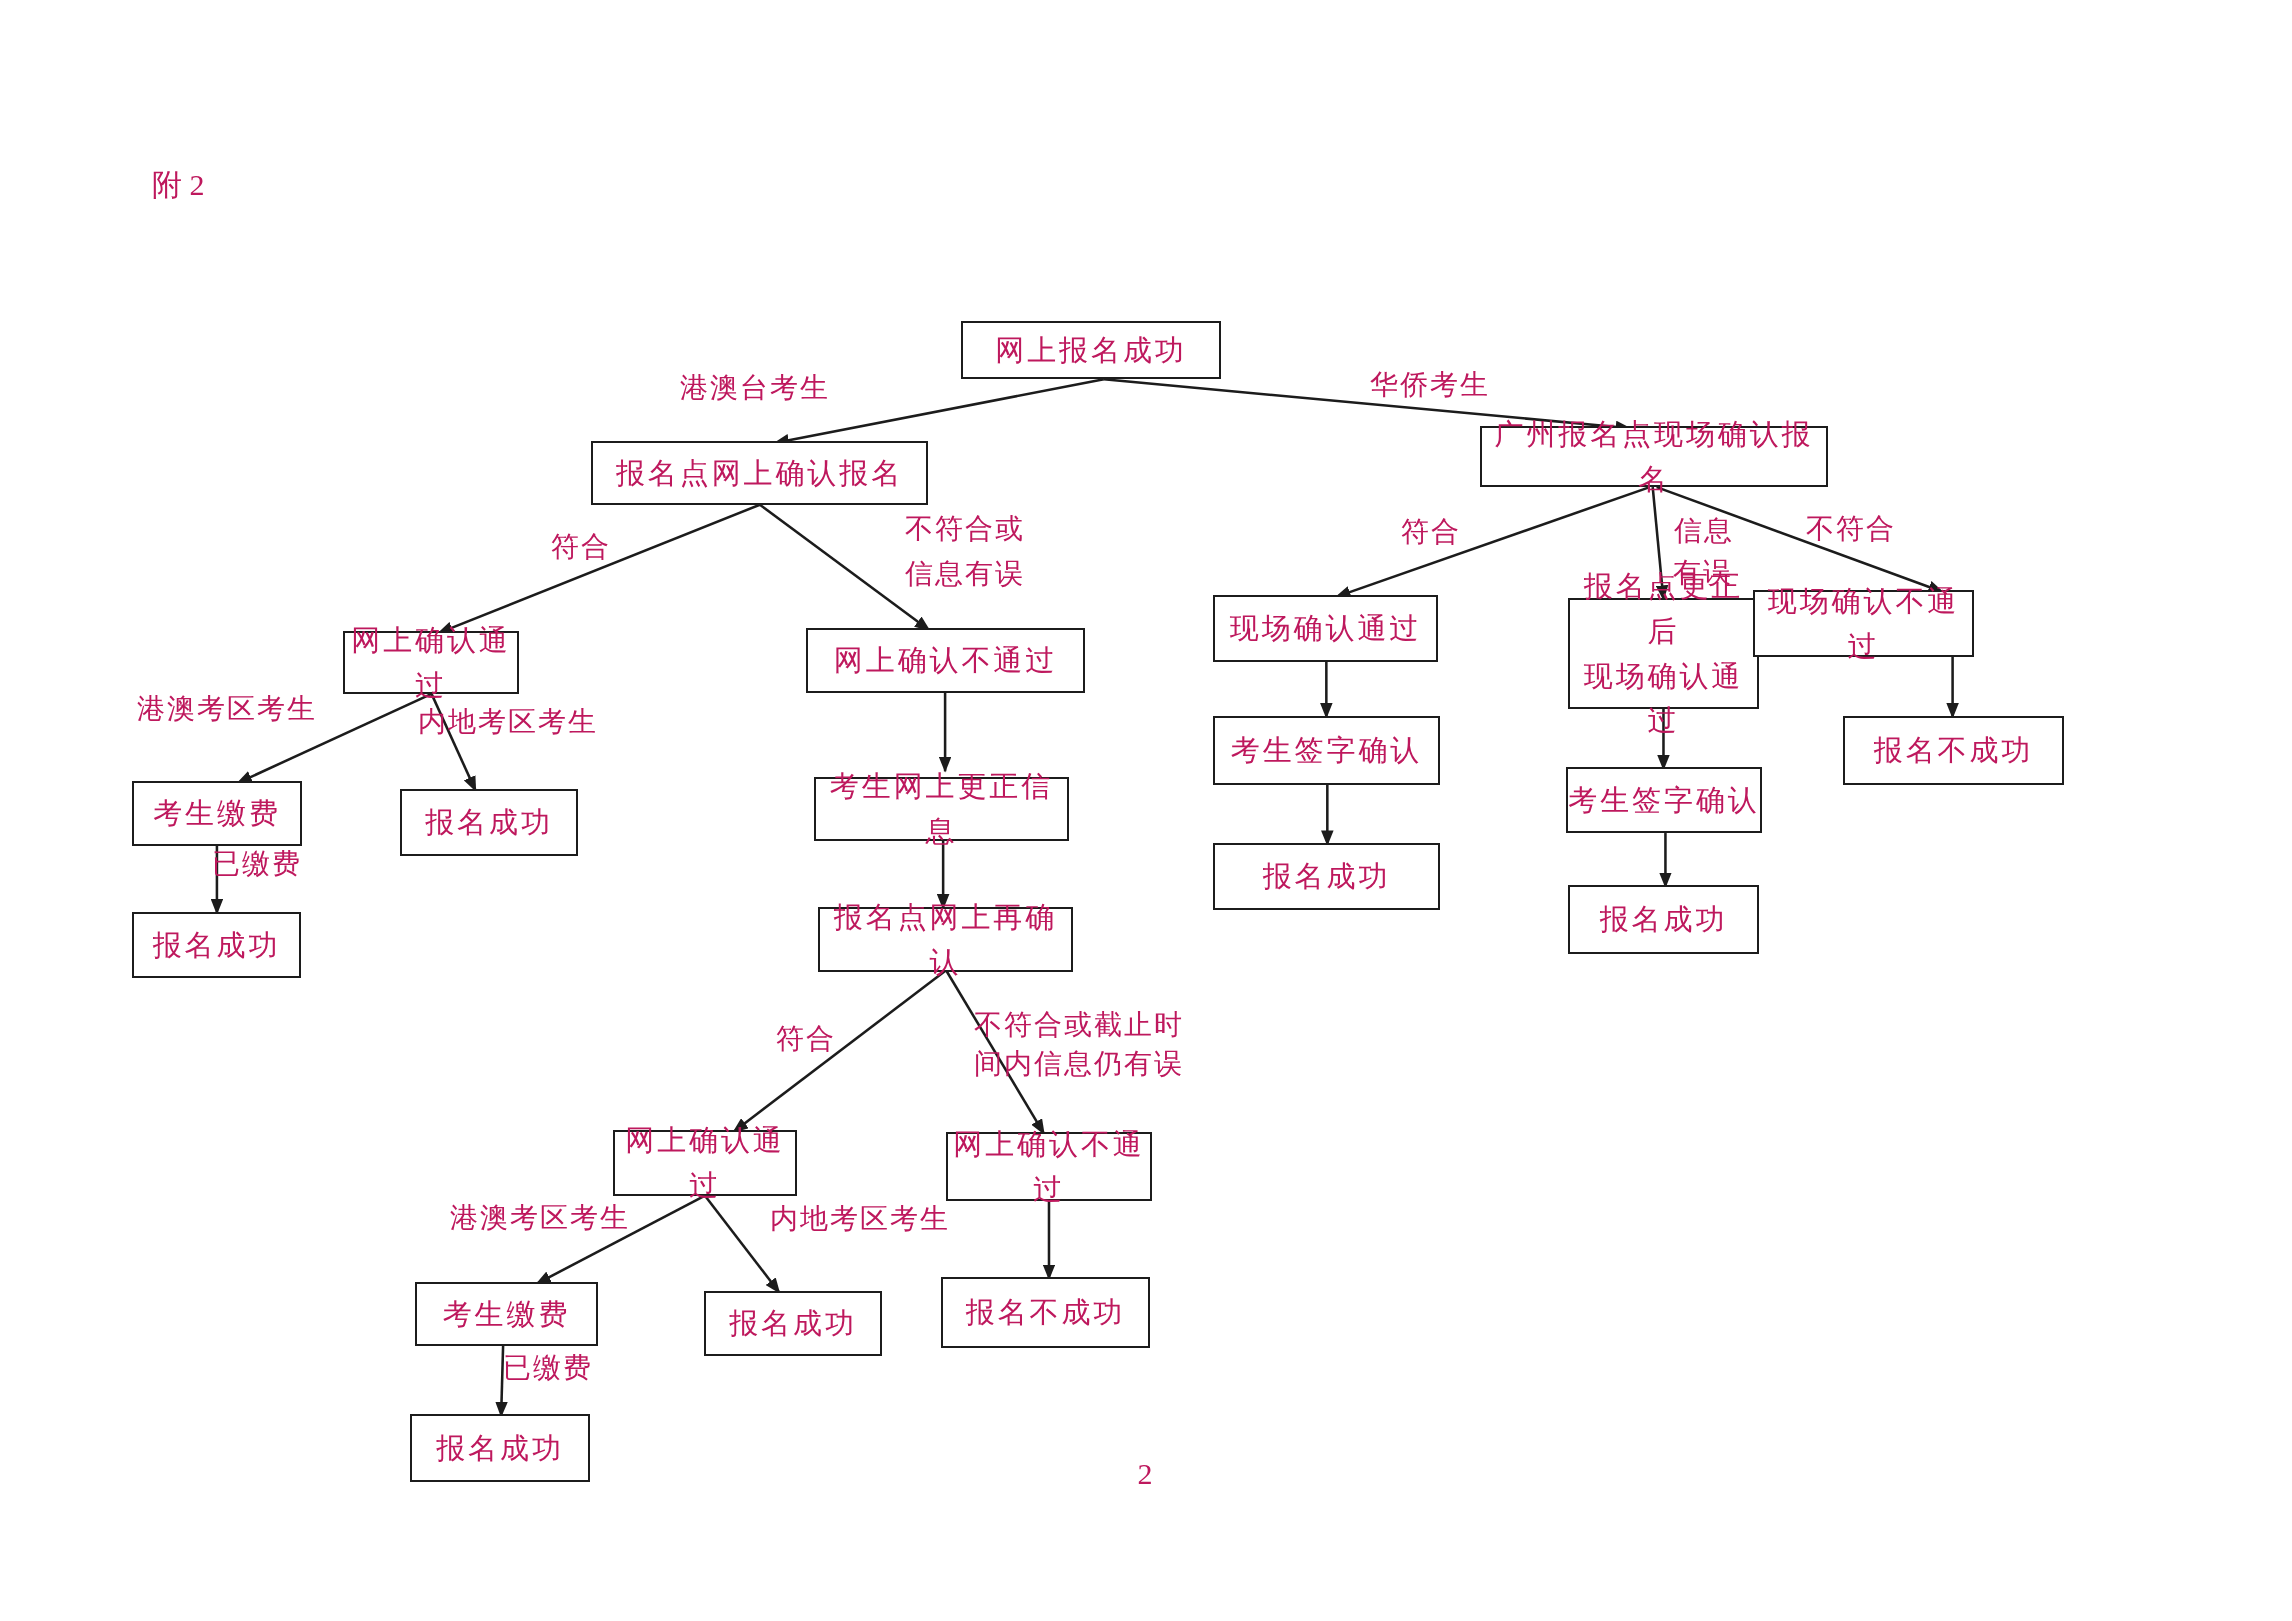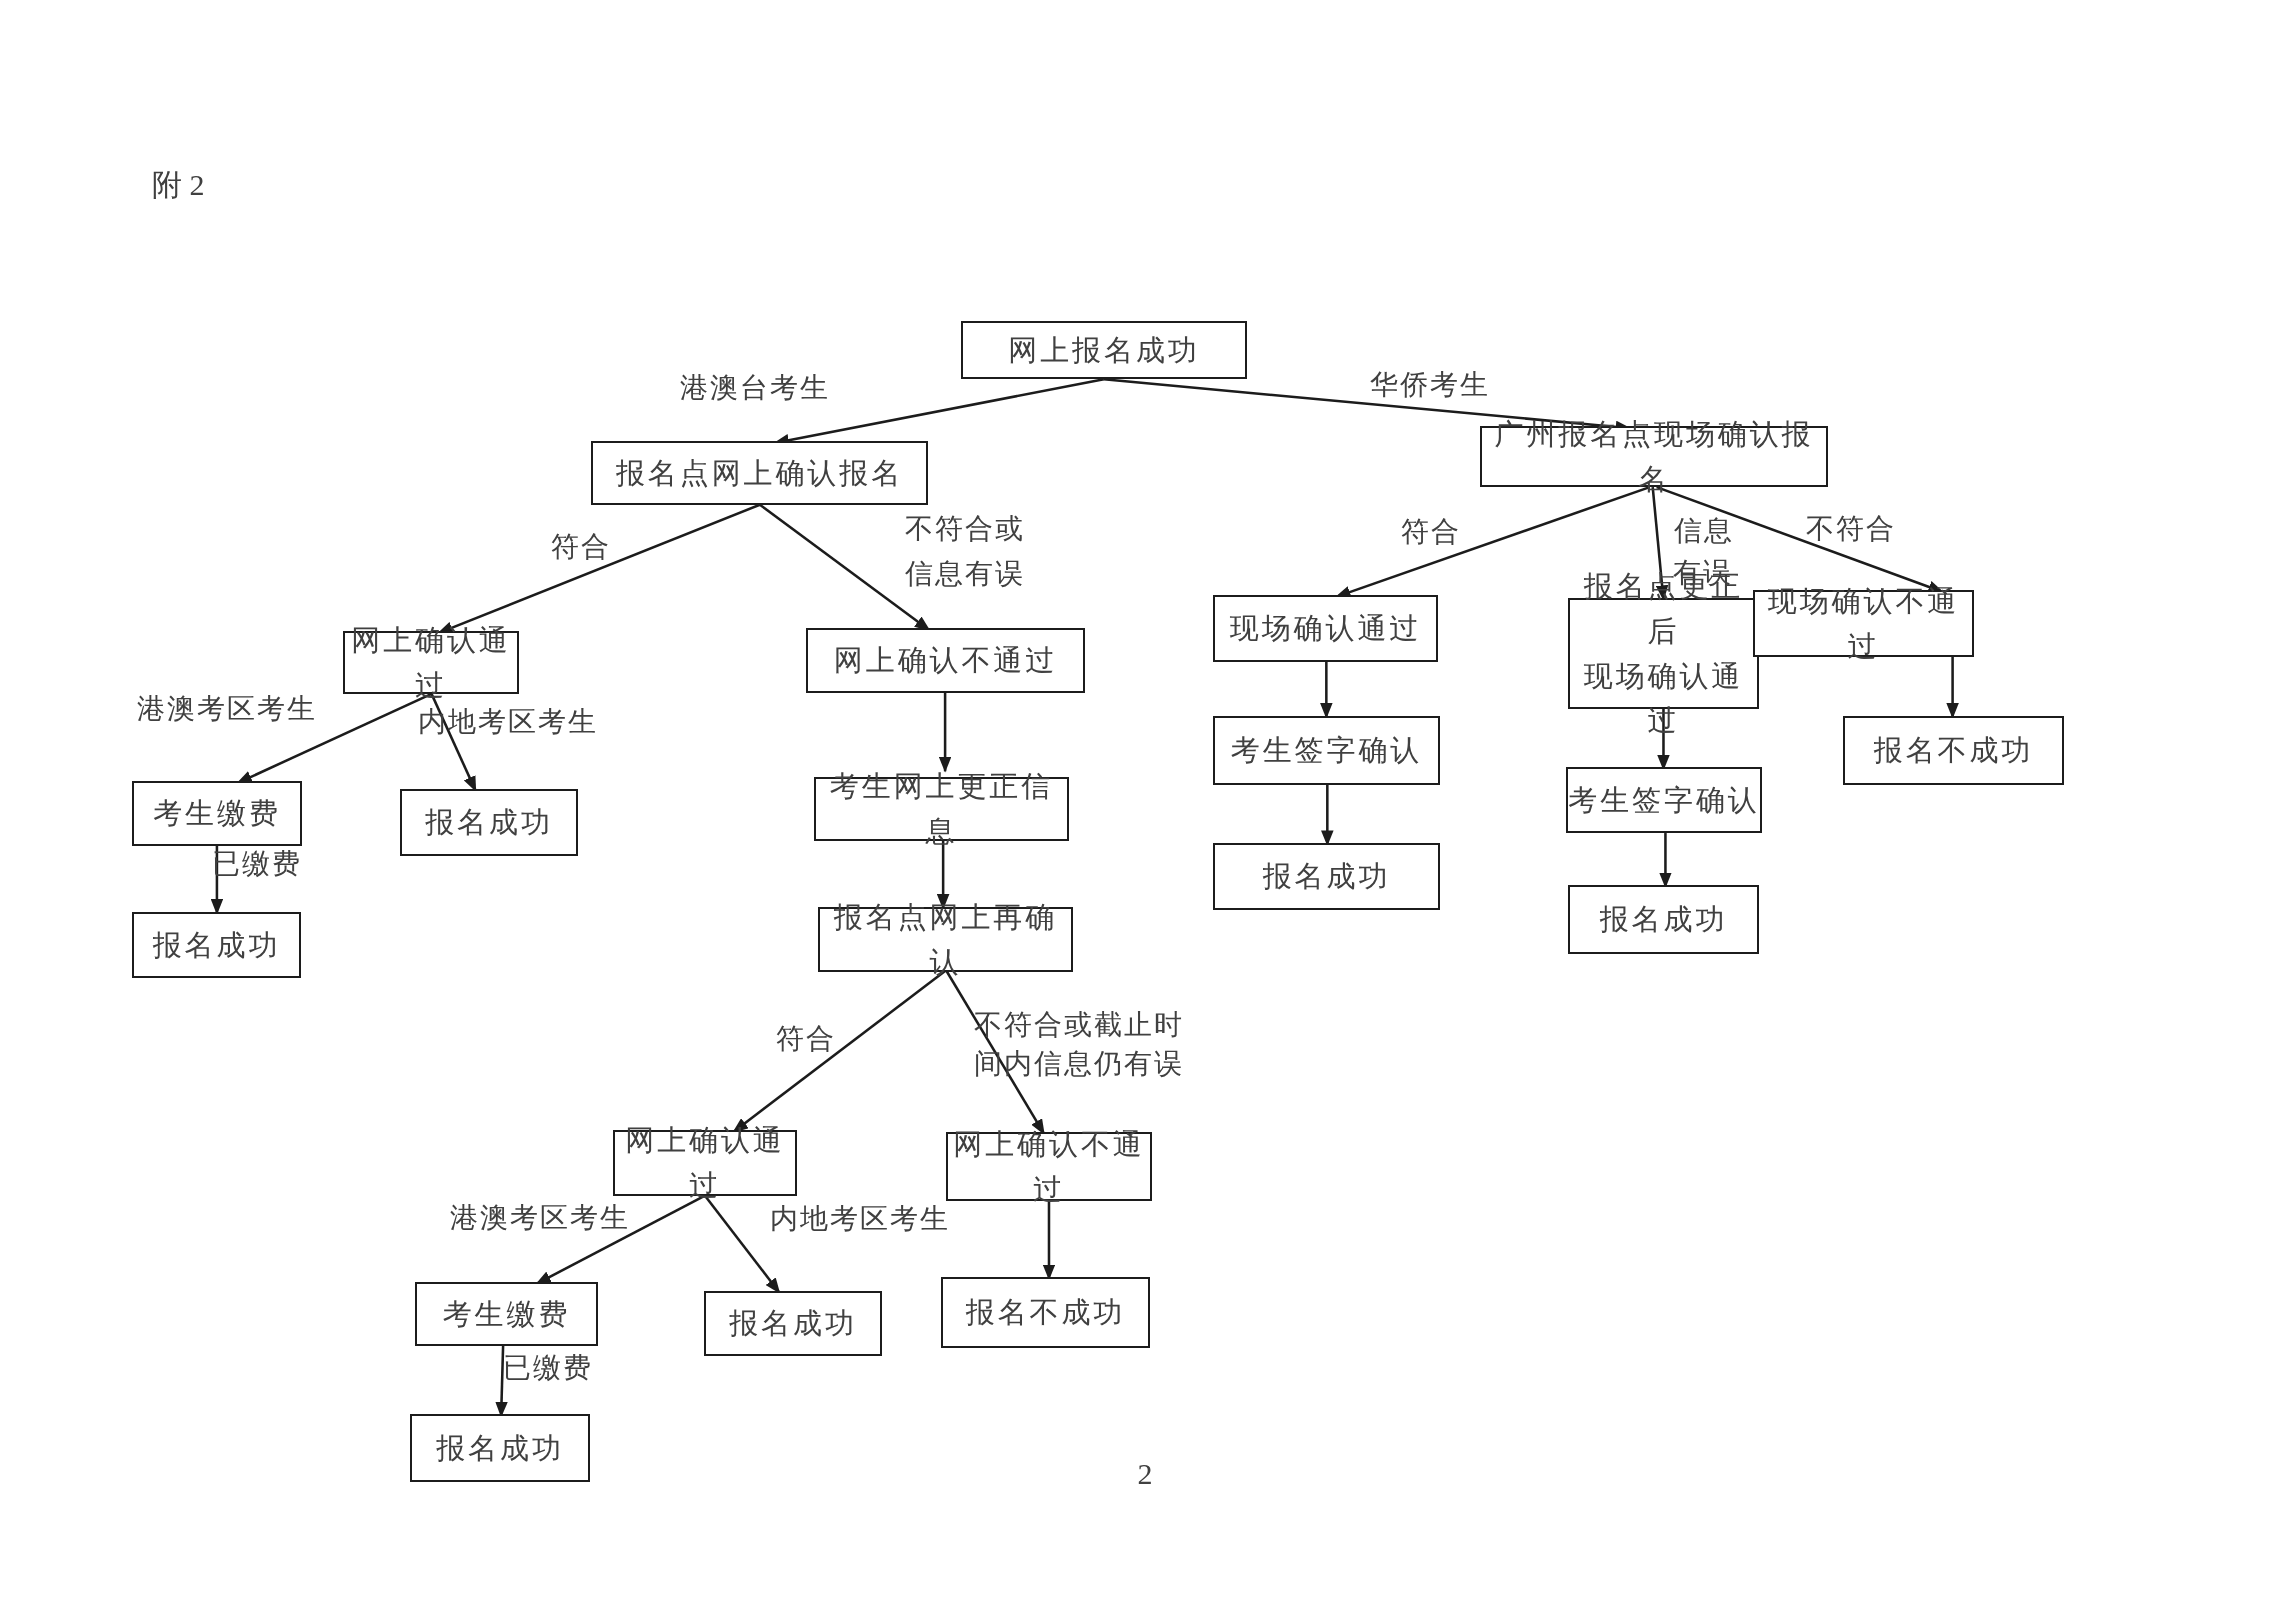--- a/index.html
+++ b/index.html
@@ -7,21 +7,21 @@
     padding: 0;
     background: #ffffff;
   }
   #page {
     position: relative;
     width: 2293px;
     height: 1621px;
     background: #ffffff;
     overflow: hidden;
     font-family: "Liberation Serif", "DejaVu Serif", serif;
-    color: #404040;
+    color: #be185d;
   }
   #attachment-label {
     position: absolute;
     left: 152px;
     top: 165px;
     font-size: 30px;
     white-space: pre;
   }
   #doc-title {
     position: absolute;
@@ -105,21 +105,21 @@
         <line x1="1690" y1="497" x2="1982" y2="604" stroke="#1c1c1c" stroke-width="2.6" marker-end="url(#arrowhead)"></line>
         <line x1="1353" y1="675" x2="1353" y2="732" stroke="#1c1c1c" stroke-width="2.6" marker-end="url(#arrowhead)"></line>
         <line x1="1354" y1="800" x2="1354" y2="862" stroke="#1c1c1c" stroke-width="2.6" marker-end="url(#arrowhead)"></line>
         <line x1="1697" y1="723" x2="1697" y2="785" stroke="#1c1c1c" stroke-width="2.6" marker-end="url(#arrowhead)"></line>
         <line x1="1699" y1="850" x2="1699" y2="905" stroke="#1c1c1c" stroke-width="2.6" marker-end="url(#arrowhead)"></line>
         <line x1="1992" y1="670" x2="1992" y2="732" stroke="#1c1c1c" stroke-width="2.6" marker-end="url(#arrowhead)"></line>
       </g>
   </svg>
 
   <div id="nodes-group">
-      <div class="node" style="left: 961px; top: 321px; width: 286px; height: 58px;">网上报名成功</div>
+      <div class="node" style="left: 961px; top: 321px; width: 260px; height: 58px;">网上报名成功</div>
       <div class="node" style="left: 591px; top: 441px; width: 337px; height: 64px; text-align: right;">报名点网上确认报名</div>
       <div class="node" style="left: 1480px; top: 426px; width: 348px; height: 61px;">广州报名点现场确认报名</div>
       <div class="node" style="left: 343px; top: 631px; width: 176px; height: 63px;">网上确认通过</div>
       <div class="node" style="left: 806px; top: 628px; width: 279px; height: 65px;">网上确认不通过</div>
       <div class="node" style="left: 132px; top: 781px; width: 170px; height: 65px;">考生缴费</div>
       <div class="node" style="left: 400px; top: 789px; width: 178px; height: 67px;">报名成功</div>
       <div class="node" style="left: 132px; top: 912px; width: 169px; height: 66px;">报名成功</div>
       <div class="node" style="left: 814px; top: 769px; width: 255px; height: 64px; margin-top: 8px;">考生网上更正信息</div>
       <div class="node" style="left: 818px; top: 907px; width: 255px; height: 65px;">报名点网上再确认</div>
       <div class="node" style="left: 613px; top: 1130px; width: 184px; height: 66px;">网上确认通过</div>

